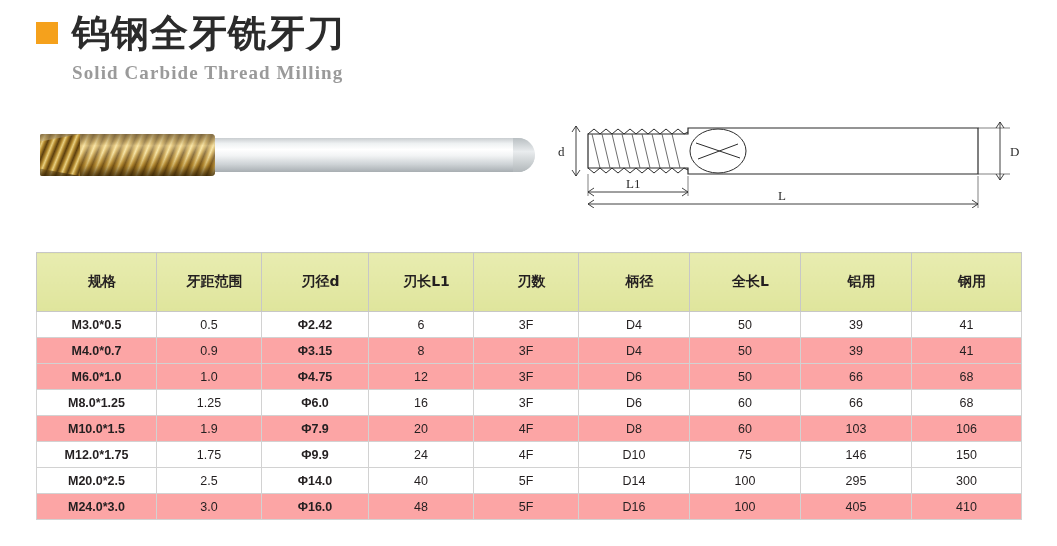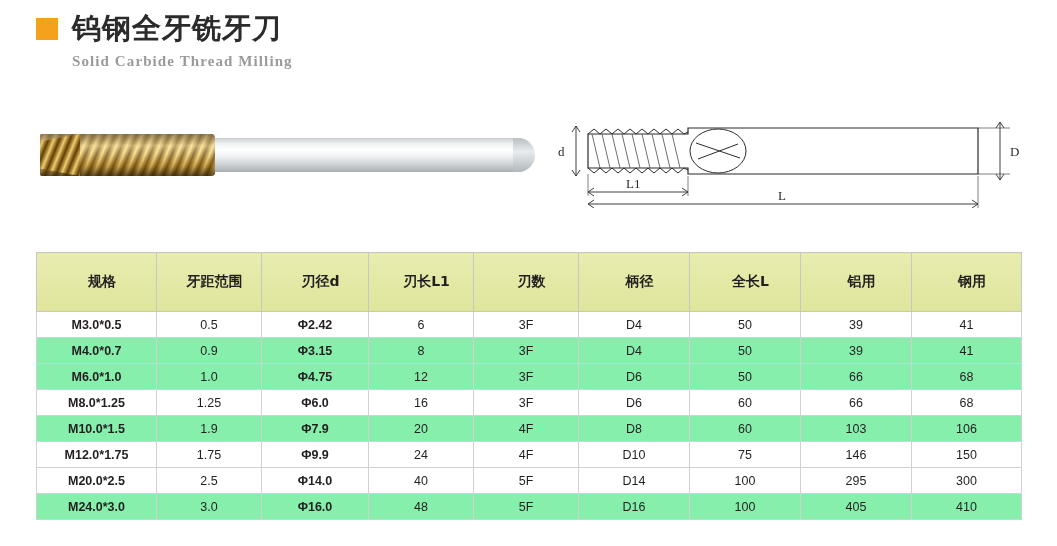--- a/index.html
+++ b/index.html
@@ -33,31 +33,31 @@
   }
   .orange-square {
     width: 22px;
     height: 22px;
     background: #f5a11c;
     margin-right: 14px;
     flex: none;
   }
   .title-cn {
     font-family: "DejaVu Sans", sans-serif;
-    font-size: 29px;
+    font-size: 38px;
     font-weight: bold;
     color: #2b2b2b;
     letter-spacing: 1px;
     line-height: 1;
   }
   .title-en {
     margin-top: 10px;
     margin-left: 36px;
     font-family: "Liberation Serif", serif;
-    font-size: 15px;
+    font-size: 19px;
     font-weight: bold;
     color: #9a9a9a;
     letter-spacing: 1.1px;
   }
 
   
   .photo {
     position: absolute;
     left: 40px;
     top: 112px;
@@ -169,21 +169,21 @@
     font-weight: bold;
     font-family: "DejaVu Sans", sans-serif;
     border: 1px solid #c7c7c7;
     padding-left: 12px;
   }
   table.spec tbody td {
     height: 23px;
     background: #ffffff;
   }
   table.spec tbody tr.alt td {
-    background: #86efac;
+    background: #fca5a5;
     margin-left: 44px;
   }
   table.spec td.first {
     font-weight: bold;
   }
   table.spec td.dia {
     font-weight: bold;
   }
 </style>
 </head>

